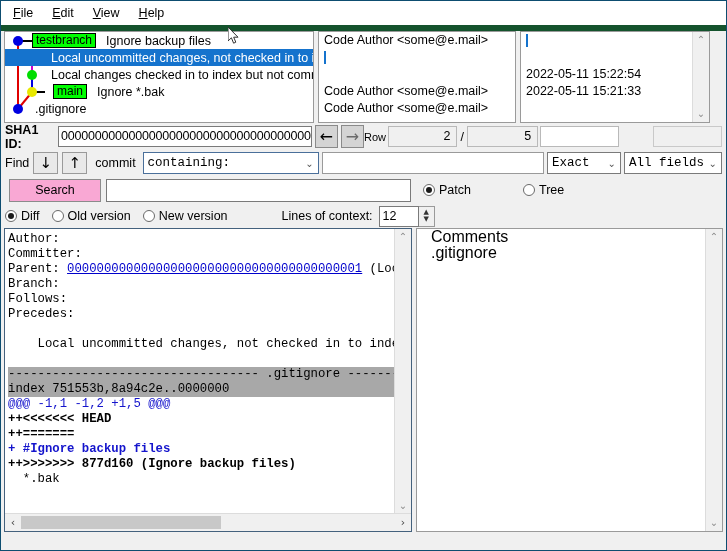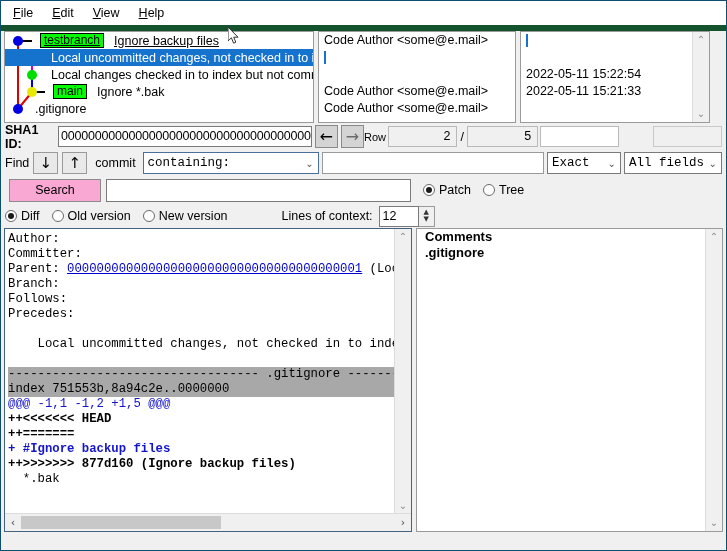--- a/index.html
+++ b/index.html
@@ -247,20 +247,21 @@
     margin-left: 4px;
   }
   .searchentry {
     width: 305px; height: 23px;
     background: #ffffff; border: 1px solid #7a7a7a;
     box-sizing: border-box; margin-left: 5px;
   }
   .radiogroup-right {
     display:flex; align-items:flex-end;
     margin-left: 12px;
+    gap: 40px;
   }
 
   
   .row-opts {
     display: flex;
     align-items: center;
     height: 24px;
     padding: 0 4px;
     background: #f0f0f0;
   }
@@ -343,25 +344,24 @@
   .filepane {
     flex: 1;
     margin-left: 4px;
     background: #ffffff;
     border: 1px solid #9a9a9a;
     box-sizing: border-box;
     position: relative;
     overflow: hidden;
   }
   .fitem {
-    font-size: 13px;
+    font-size: 16px;
     line-height: 16px;
-    padding-left: 8px;
+    padding-left: 14px;
     white-space: nowrap;
-    font-weight: bold;
   }
 
   
   .cursor {
     position: absolute;
     left: 227px; top: 26px;
     width: 12px; height: 19px;
     pointer-events: none;
     z-index: 50;
   }
@@ -389,21 +389,21 @@
         <line x1="27" y1="43" x2="27" y2="60" stroke="#0000e0" stroke-width="2"></line>
         <line x1="27" y1="60" x2="13" y2="77" stroke="#e00000" stroke-width="2"></line>
         <line x1="27" y1="60" x2="40" y2="60" stroke="#000000" stroke-width="2"></line>
         <circle cx="13" cy="9" r="5" fill="#0000e0"></circle>
         <circle cx="27" cy="26" r="5" fill="#e00000"></circle>
         <circle cx="27" cy="43" r="5" fill="#00dd00"></circle>
         <circle cx="27" cy="60" r="5" fill="#e8e800"></circle>
         <circle cx="13" cy="77" r="5" fill="#0000e0"></circle>
       </svg>
 
-      <div class="grow" style="padding-left:32px;text-decoration:underline;">
+      <div class="grow" style="padding-left:24px;">
         <span class="glabel">testbranch</span>
         <span class="gtext">Ignore backup files</span>
       </div>
       <div class="grow sel" style="padding-left:40px;">
         <span class="gtext plain">Local uncommitted changes, not checked in to index</span>
       </div>
       <div class="grow" style="padding-left:40px;">
         <span class="gtext plain">Local changes checked in to index but not committed</span>
       </div>
       <div class="grow" style="padding-left:45px;">

